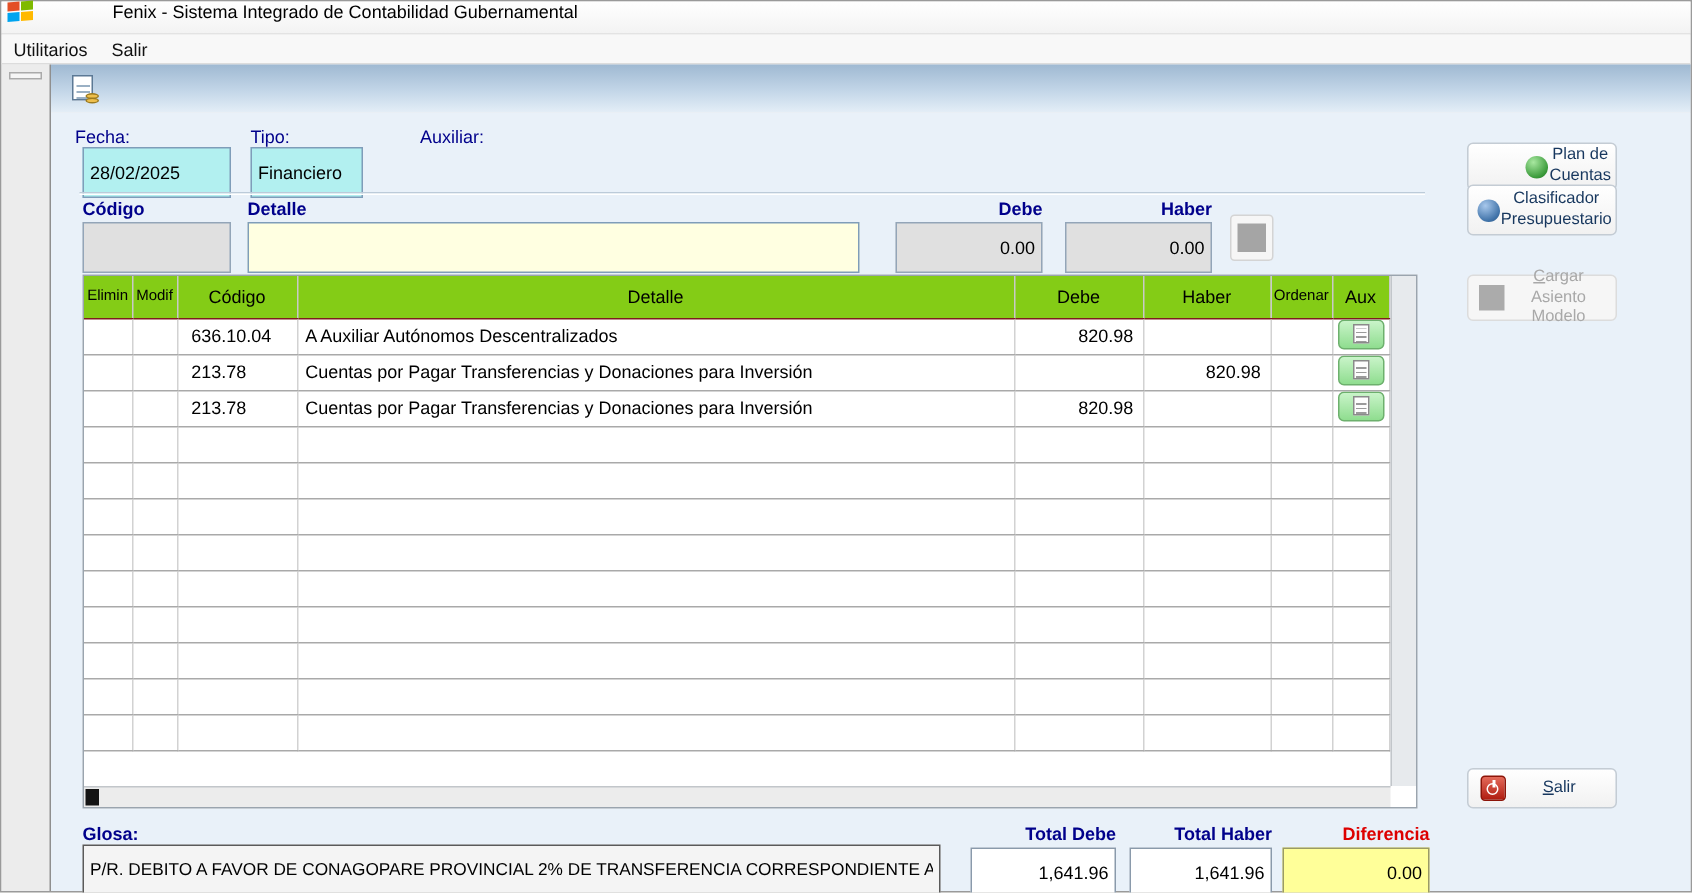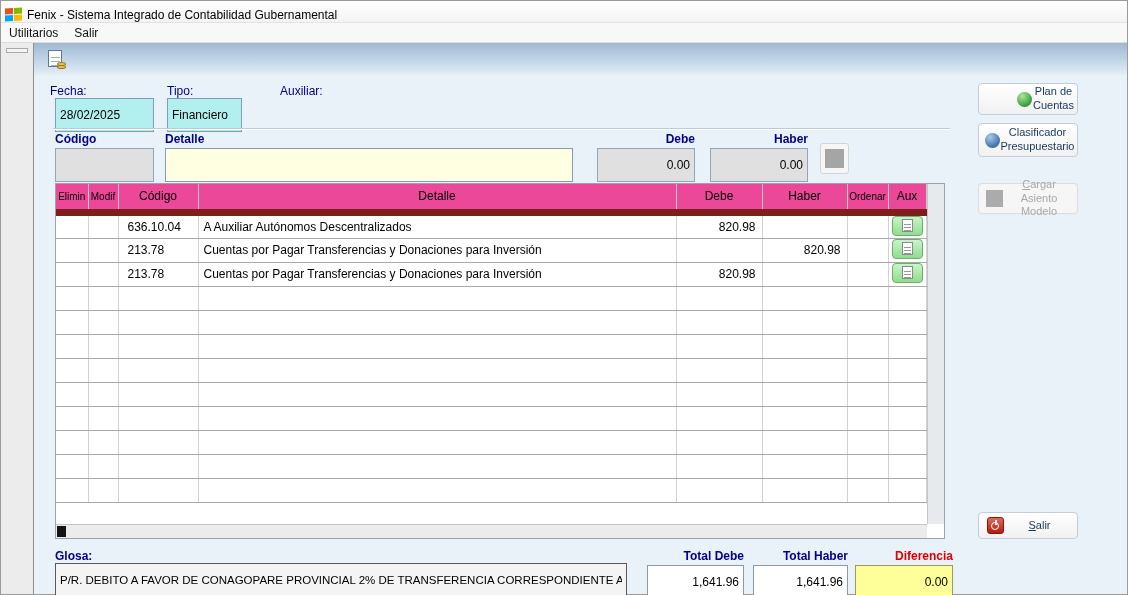--- a/index.html
+++ b/index.html
@@ -3,21 +3,21 @@
 <meta charset="utf-8">
 <style>
   * { margin:0; padding:0; box-sizing:border-box; }
   html,body { width:1128px; height:595px; overflow:hidden; background:#d4d0c8;
     font-family:"Liberation Sans", sans-serif; }
   .window { position:relative; width:1128px; height:595px; background:#ececec;
     border:1px solid #9a9a9a; }
 
   
   .titlebar { height:22px; background:linear-gradient(#ffffff,#f3f3f3);
-    display:flex; align-items:flex-end; padding-left:4px; border-bottom:1px solid #e3e3e3; }
+    display:flex; align-items:flex-start; padding-left:4px; border-bottom:1px solid #e3e3e3;gap:48px; }
   .win-icon { width:17px; height:14px; display:grid; grid-template-columns:8px 8px;
     grid-template-rows:6px 6px; gap:1px; margin-right:5px; transform:skewY(-4deg); }
   .win-icon span:nth-child(1){background:#e34f26;} .win-icon span:nth-child(2){background:#7fba00;}
   .win-icon span:nth-child(3){background:#00a4ef;} .win-icon span:nth-child(4){background:#ffb900;}
   .title-text { font-size:12px; color:#000; }
 
   
   .menubar { height:20px; background:#f8f8f8; border-bottom:1px solid #dcdcdc;
     display:flex; align-items:center; font-size:12px; color:#111; }
   .menu-item { padding:2px 8px; cursor:default; }
@@ -65,22 +65,22 @@
 
   .square-btn { position:absolute; width:29px; height:31px; background:#f6f6f6;
     border:1px solid #d4d4d4; border-radius:3px; display:flex; align-items:center;
     justify-content:center; cursor:default; }
   .gray-square { width:19px; height:19px; background:#a5a5a5; display:inline-block; }
 
   
   .grid-box { position:absolute; left:21px; top:108px; width:890px; height:356px;
     background:#fff; border:1px solid #9aa4ae; }
   table.grid { border-collapse:collapse; table-layout:fixed; width:870px; font-size:12px; color:#000; }
-  table.grid th { height:28px; font-weight:normal; text-align:center; background:#ec4899;
-    border-right:1px solid #c9c9c9; border-bottom:7px solid #7f1d1d; font-size:12px; }
+  table.grid th { height:28px; font-weight:normal; text-align:center; background:#84cc16;
+    border-right:1px solid #c9c9c9; border-bottom:1px solid #7f1d1d; font-size:12px; }
   table.grid th.small { font-size:10px; }
   table.grid td { height:24px; border-right:1px solid #d2d2d2; border-bottom:1px solid #a9a9a9;
     overflow:hidden; white-space:nowrap; }
   td.c-cod { padding-left:9px; }
   td.c-det { padding-left:5px; }
   td.c-num { text-align:right; padding-right:6px; }
   td.c-aux { text-align:center; padding:0; }
   .aux-btn { width:31px; height:20px; border:1px solid #6db06d; border-radius:4px;
     background:linear-gradient(#c9f4c9,#8fdd8f); cursor:pointer; position:relative; }
   .note-icon { position:absolute; left:9px; top:2px; width:11px; height:13px; background:#fdfdfd;
@@ -323,21 +323,21 @@
 
         <div class="lbl bold" style="left:21px; top:474px;">Glosa:</div>
         <input class="fld glosa" style="left: 21px; top: 488px; width: 572px; height: 25px;" value="P/R. DEBITO A FAVOR DE CONAGOPARE PROVINCIAL 2% DE TRANSFERENCIA CORRESPONDIENTE A ENERO 2025">
         <div class="lbl bold right" style="left:613px; top:474px; width:97px;">Total Debe</div>
         <input class="fld white num" style="left: 613px; top: 490px; width: 97px; height: 21px;" value="1,641.96">
         <div class="lbl bold right" style="left:719px; top:474px; width:95px;">Total Haber</div>
         <input class="fld white num" style="left: 719px; top: 490px; width: 95px; height: 21px;" value="1,641.96">
         <div class="lbl red right" style="left:821px; top:474px; width:98px;">Diferencia</div>
         <input class="fld dif num" style="left: 821px; top: 490px; width: 98px; height: 21px;" value="0.00">
 
-        <button class="side-btn" style="top:8px; height:32px;padding-left:32px;">
+        <button class="side-btn" style="top:20px; height:32px;padding-left:32px;">
           <span class="sphere green"></span>
           <span class="cap">Plan de Cuentas</span>
         </button>
         <button class="side-btn disabled" style="top:108px; height:31px;">
           <span class="gray-sq-sm"></span>
           <span class="cap"><u>C</u>argar Asiento Modelo</span>
         </button>
         <button class="side-btn" style="top:48px; height:34px;">
           <span class="sphere blue"></span>
           <span class="cap">Clasificador Presupuestario</span>

